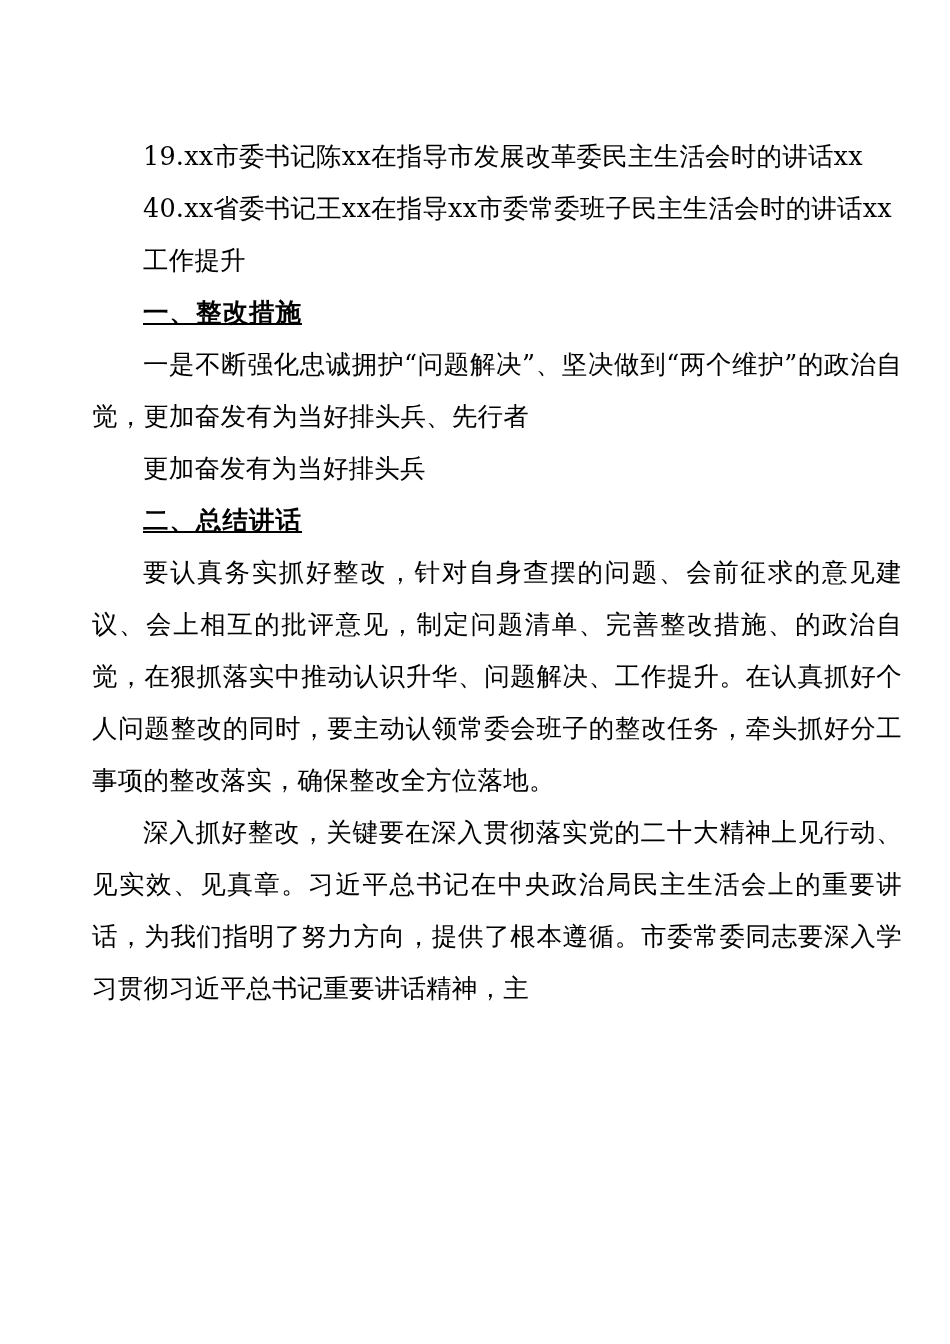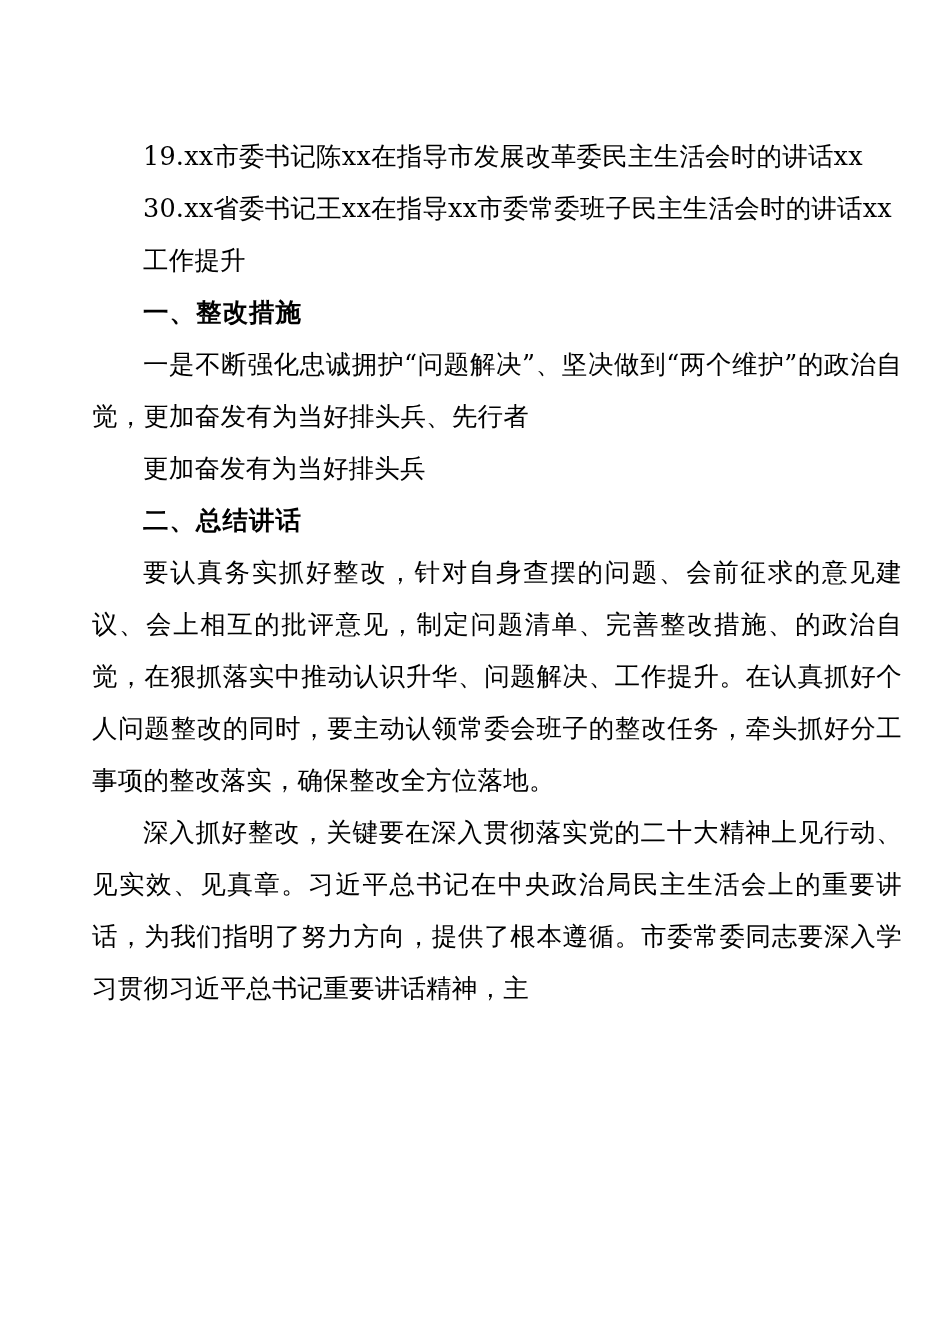--- a/index.html
+++ b/index.html
@@ -32,34 +32,35 @@
     margin: 0;
     padding: 0;
   }
   .para {
     text-indent: 2em;
   }
   .heading {
     text-indent: 2em;
     font-weight: bold;
     letter-spacing: 1px;
+    text-decoration: underline;
   }
   .tight {
     text-indent: 2em;
   }
 </style>
 </head>
 <body>
 
 <div class="page">
   <div class="doc-body">
 
     <p class="para">19.xx市委书记陈xx在指导市发展改革委民主生活会时的讲话xx</p>
 
-    <p class="para">30.xx省委书记王xx在指导xx市委常委班子民主生活会时的讲话xx</p>
+    <p class="para">40.xx省委书记王xx在指导xx市委常委班子民主生活会时的讲话xx</p>
 
     <p class="para">工作提升</p>
 
     <p class="heading">一、整改措施</p>
 
     <p class="para">一是不断强化忠诚拥护“问题解决”、坚决做到“两个维护”的政治自觉，更加奋发有为当好排头兵、先行者</p>
 
     <p class="para">更加奋发有为当好排头兵</p>
 
 

